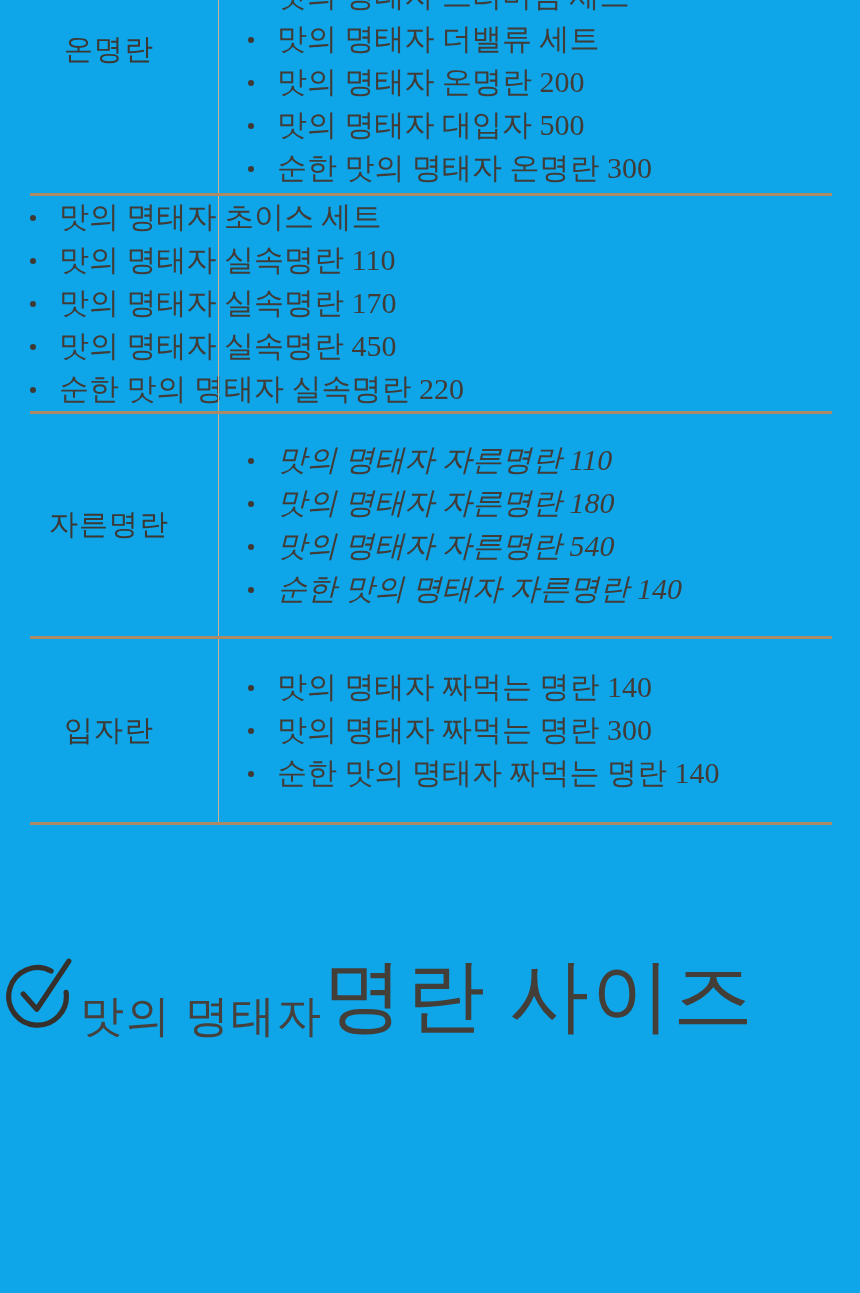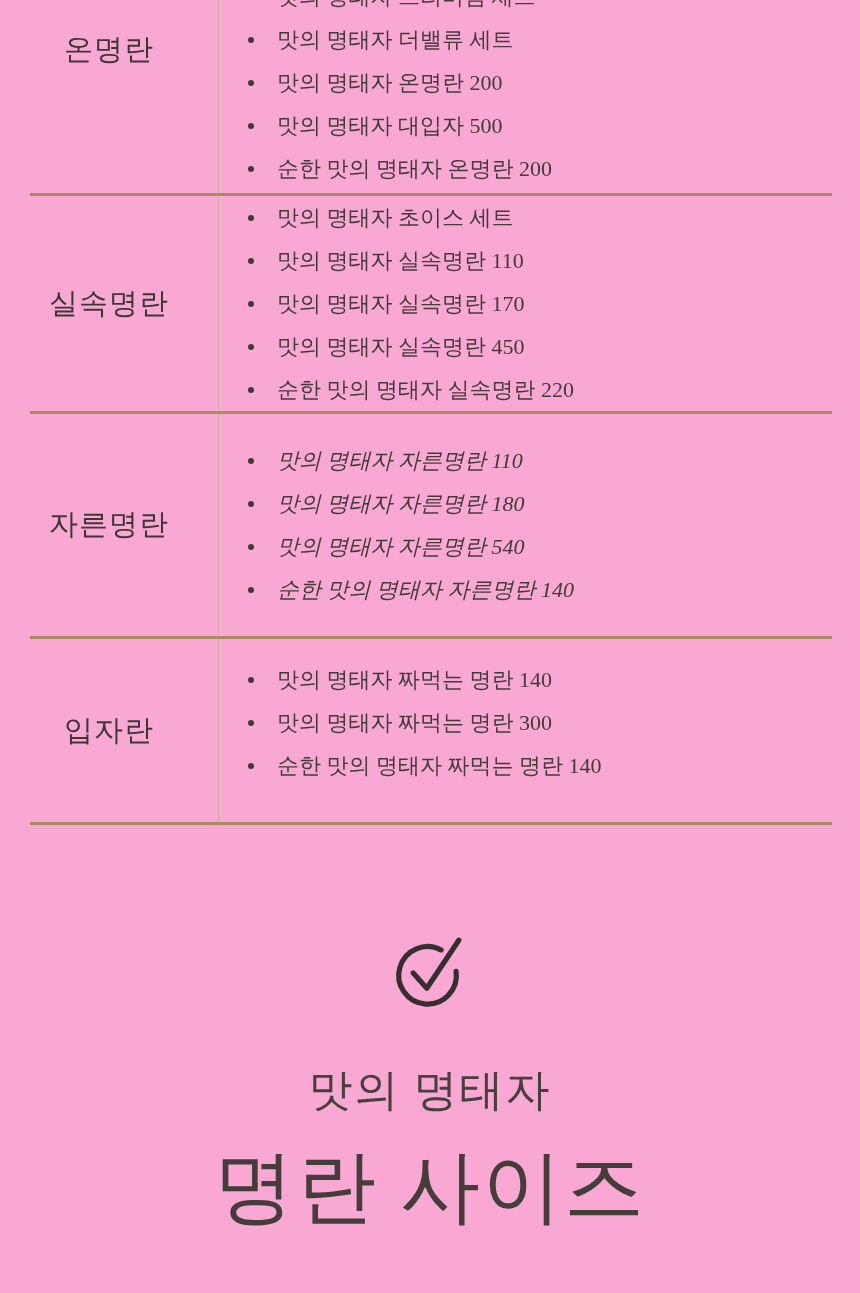--- a/index.html
+++ b/index.html
@@ -2,21 +2,21 @@
 <html><head>
 <meta charset="utf-8">
 <style>
   * { margin: 0; padding: 0; box-sizing: border-box; }
   html, body { background: #ffffff; }
   .page {
     position: relative;
     width: 860px;
     height: 1293px;
     margin: 0 auto;
-    background: #f9a8d4;
+    background: #0ea5e9;
     font-family: "Liberation Serif", serif;
     color: #3f3a36;
     overflow: hidden;
   }
   
   .spec-table { position: relative; width: 860px; }
   .vline {
     position: absolute;
     left: 218px; top: 0; bottom: 0;
     width: 1px;
@@ -45,42 +45,42 @@
     color: #3c3834;
   }
   .block-1 .cat-cell { align-items: flex-start; padding-top: 30px; }
   .items {
     flex: 1;
     list-style: none;
     padding-left: 30px;
   }
   .block-1 .items { margin-top: -25px; }
   .block-3 .items { padding-top: 25px; font-style: italic; }
-  .block-4 .items { padding-top: 19px; }
+  .block-4 .items { padding-top: 27px; }
   .items li {
     height: 43px;
     display: flex;
     align-items: center;
-    font-size: 22px;
+    font-size: 30px;
     color: #413c38;
     white-space: nowrap;
   }
   .items li::before {
     content: "";
     flex: 0 0 auto;
     width: 6px; height: 6px;
     border-radius: 50%;
     background: #3f3a36;
     margin-right: 23px;
   }
   
   .footer {
     margin-top: 104px;
     display: flex;
-    flex-direction: column;
+    flex-direction: row;
     align-items: center;
   }
   .check-icon-wrap { width: 80px; height: 80px; }
   .footer-subtitle {
     margin-top: 52px;
     font-size: 44px;
     letter-spacing: 2px;
     color: #46413c;
   }
   .footer-title {
@@ -99,27 +99,26 @@
   <div class="spec-table">
     <div class="vline"></div>
 
     <div class="block block-1">
       <div class="cat-cell">온명란</div>
       <ul class="items">
         <li>맛의 명태자 프리미엄 세트</li>
         <li>맛의 명태자 더밸류 세트</li>
         <li>맛의 명태자 온명란 200</li>
         <li>맛의 명태자 대입자 500</li>
-        <li>순한 맛의 명태자 온명란 200</li>
+        <li>순한 맛의 명태자 온명란 300</li>
       </ul>
     </div>
     <div class="divider"></div>
 
     <div class="block block-2">
-      <div class="cat-cell">실속명란</div>
       <ul class="items">
         <li>맛의 명태자 초이스 세트</li>
         <li>맛의 명태자 실속명란 110</li>
         <li>맛의 명태자 실속명란 170</li>
         <li>맛의 명태자 실속명란 450</li>
         <li>순한 맛의 명태자 실속명란 220</li>
       </ul>
     </div>
     <div class="divider"></div>
 

